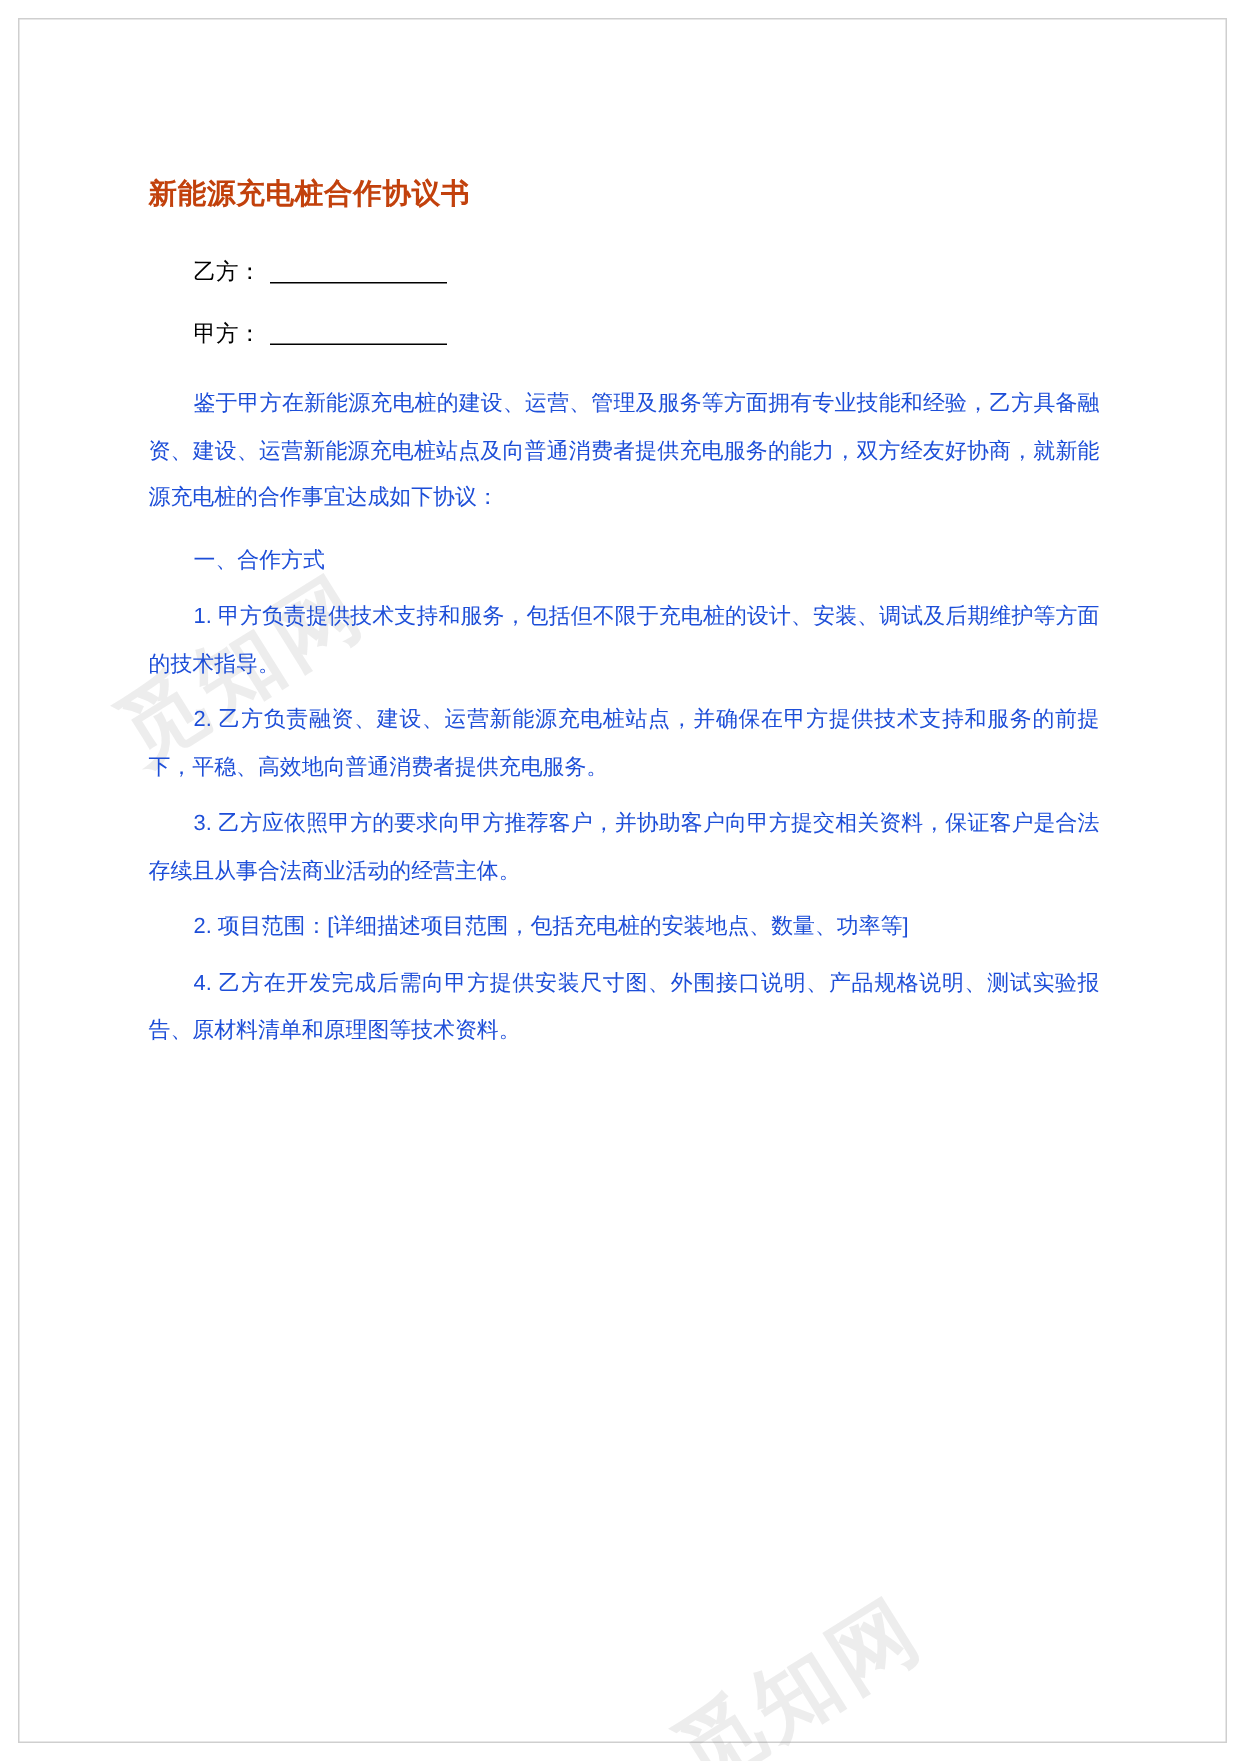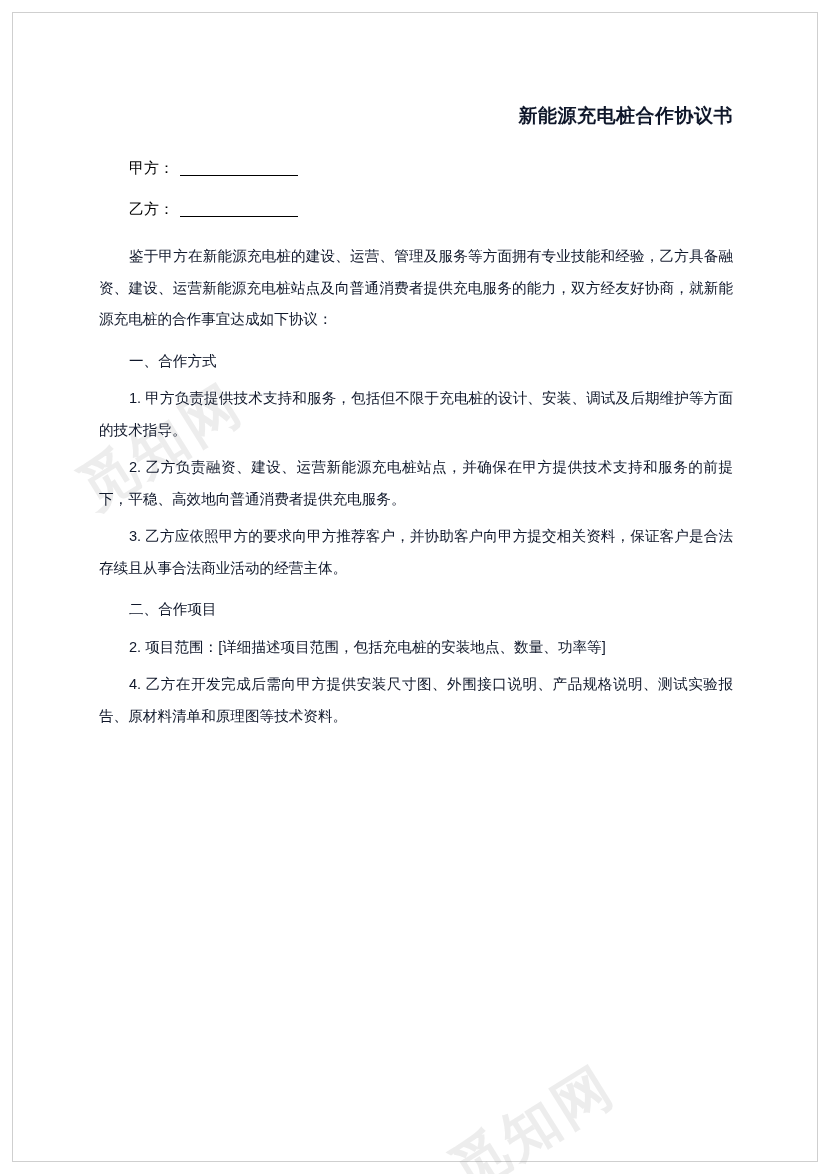--- a/index.html
+++ b/index.html
@@ -31,46 +31,46 @@
   .content {
     position: absolute;
     left: 0;
     top: 0;
     width: 806px;
     height: 1150px;
     padding: 86px 86px 0 86px;
     box-sizing: border-box;
   }
   .doc-title {
-    text-align: right;
+    text-align: left;
     font-size: 19px;
     font-weight: bold;
-    color: #0f172a;
+    color: #c2410c;
     letter-spacing: 0.5px;
-    margin: 4px 0 30px 0;
+    margin: 17px 0 30px 0;
     font-family: "Liberation Sans", sans-serif;
   }
   .party-line {
     font-size: 15px;
     color: #000000;
     margin: 0 0 22px 0;
     padding-left: 30px;
     white-space: nowrap;
   }
   .party-line .blank {
     display: inline-block;
     width: 118px;
     border-bottom: 1px solid #000000;
     margin-left: 6px;
     vertical-align: -3px;
     height: 14px;
   }
   .para {
     font-size: 14.6px;
-    color: #0f172a;
+    color: #1d4ed8;
     line-height: 2.16;
     margin: 0 0 6px 0;
     text-align: justify;
     text-justify: inter-ideograph;
     text-indent: 30px;
   }
   .para.heading {
     margin-top: 10px;
   }
   .watermark {
@@ -94,33 +94,32 @@
 <div class="page">
   <div class="sheet">
     <div class="watermark wm1">觅知网</div>
     <div class="watermark wm2">觅知网</div>
 
     <div class="content">
 
       <h1 class="doc-title">新能源充电桩合作协议书</h1>
 
       <p class="party-line">
-        <span>甲方：</span><span class="blank"></span>
+        <span>乙方：</span><span class="blank"></span>
       </p>
 
       <p class="party-line">
-        <span>乙方：</span><span class="blank"></span>
+        <span>甲方：</span><span class="blank"></span>
       </p>
 
       <p class="para">鉴于甲方在新能源充电桩的建设、运营、管理及服务等方面拥有专业技能和经验，乙方具备融资、建设、运营新能源充电桩站点及向普通消费者提供充电服务的能力，双方经友好协商，就新能源充电桩的合作事宜达成如下协议：</p>
 
       <p class="para heading">一、合作方式</p>
       <p class="para">1. 甲方负责提供技术支持和服务，包括但不限于充电桩的设计、安装、调试及后期维护等方面的技术指导。</p>
       <p class="para">2. 乙方负责融资、建设、运营新能源充电桩站点，并确保在甲方提供技术支持和服务的前提下，平稳、高效地向普通消费者提供充电服务。</p>
       <p class="para">3. 乙方应依照甲方的要求向甲方推荐客户，并协助客户向甲方提交相关资料，保证客户是合法存续且从事合法商业活动的经营主体。</p>
 
-      <p class="para heading">二、合作项目</p>
       <p class="para">2. 项目范围：[详细描述项目范围，包括充电桩的安装地点、数量、功率等]</p>
       <p class="para">4. 乙方在开发完成后需向甲方提供安装尺寸图、外围接口说明、产品规格说明、测试实验报告、原材料清单和原理图等技术资料。</p>
 
     </div>
   </div>
 </div>
 
 </body></html>

